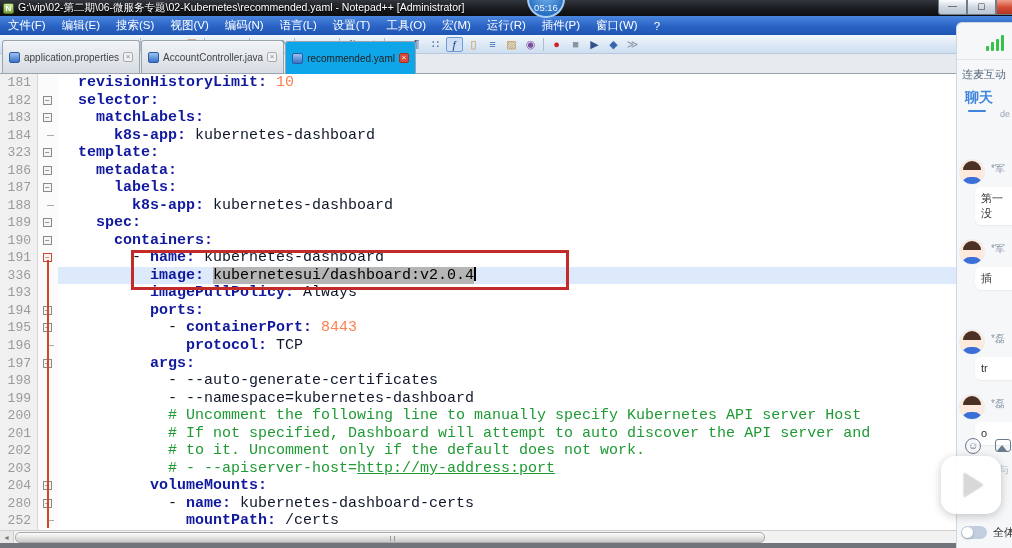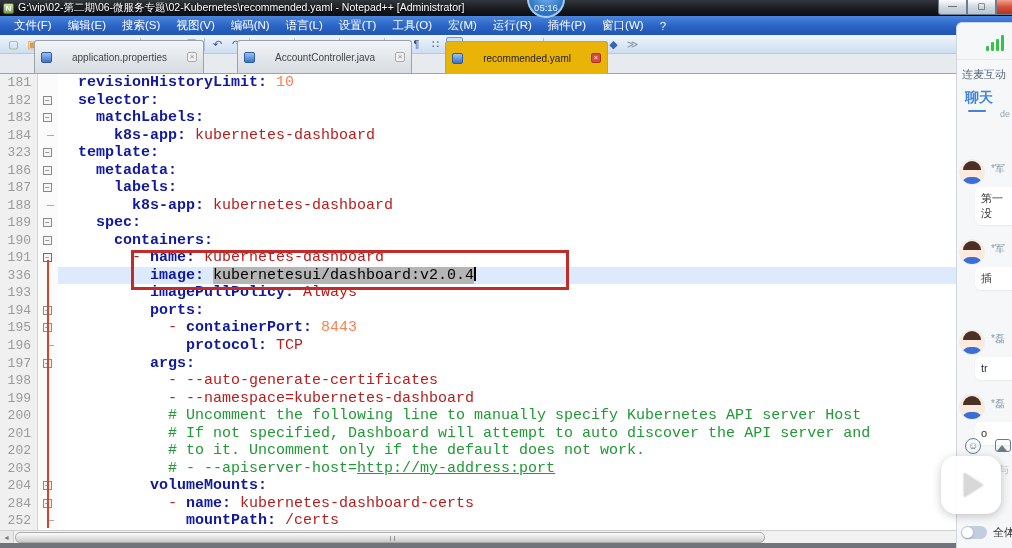--- a/index.html
+++ b/index.html
@@ -25,41 +25,41 @@
   
   #timer-badge { position:absolute; left:527px; top:-20px; width:38px; height:38px;
     border-radius:50%; background:radial-gradient(circle at 50% 35%,#7db9ef,#2b71c4 70%);
     border:2px solid rgba(200,225,250,.8); z-index:50;
     display:flex; align-items:flex-end; justify-content:center;
     color:#eaf4ff; font-size:9.5px; padding-bottom:3px; }
 
   
   #menubar { position:absolute; left:0; top:16px; width:1012px; height:19px;
     background:linear-gradient(#4a86df,#2a63c4 55%,#1f55b2);
-    display:flex; align-items:center; padding-left:6px; }
+    display:flex; align-items:center; }
   .menu-item { color:#fff; font-size:11.5px; padding:0 8px; height:100%;
     display:flex; align-items:center; white-space:nowrap; }
 
   
   #toolbar { position:absolute; left:0; top:35px; width:1012px; height:19px;
     background:linear-gradient(#f2f7fd,#dae7f5 60%,#cfdff0);
     border-bottom:1px solid #b6c9de; display:flex; align-items:center; padding-left:4px; }
   .tb-icon { width:17px; height:15px; font-size:11px; line-height:15px; text-align:center;
     margin:0 1px; border-radius:2px; }
   .tb-icon.pressed { background:#cfe0f5; border:1px solid #6f9bd6; }
   .tb-icon.disabled { opacity:.45; filter:grayscale(1); }
   .tb-sep { width:1px; height:13px; background:#aebfd2; margin:0 3px; }
 
   
   #tabbar { position:absolute; left:0; top:54px; width:1012px; height:20px;
     background:#e7ebf0; border-bottom:1px solid #9aa4ad; display:flex; align-items:flex-end; padding-left:2px; }
-  .tab { height:19px; display:flex; align-items:center; gap:20px; padding:16px 6px;
+  .tab { height:19px; display:flex; align-items:center; gap:4px; padding:16px 6px;
     border:1px solid #9aa4ad; border-bottom:none; border-radius:3px 3px 0 0;
-    background:linear-gradient(#f2f4f6,#d6dce2); margin-right:1px; font-size:10px; color:#444;margin-left:32px; }
-  .tab.active { background:#eab308; height:20px; margin-bottom:-1px; color:#222;justify-content:flex-end; }
+    background:linear-gradient(#f2f4f6,#d6dce2); margin-right:1px; font-size:10px; color:#444; }
+  .tab.active { background:#0ea5e9; height:20px; margin-bottom:-1px; color:#222;justify-content:flex-end; }
   .tab-file-icon { width:11px; height:11px; border-radius:2px;
     background:linear-gradient(#9cc3f0,#3a72c8); border:1px solid #2a5aa8; }
   .tab-close { font-size:8px; color:#888; border:1px solid #aaa; border-radius:2px;
     width:10px; height:10px; line-height:8px; text-align:center; background:#f0f0f0; }
   .tab.active .tab-close { background:#d94b3a; border-color:#a8301f; color:#fff; }
 
   
   #editor { position:absolute; left:0; top:74px; width:1012px; height:456px;
     background:#fff; font-family:"Liberation Mono","DejaVu Sans Mono",monospace;
     font-size:15px; overflow:hidden; }
@@ -68,21 +68,21 @@
     padding-right:6px; font-size:13px; border-right:1px solid #d5d5d5; }
   .fold { width:20px; flex:0 0 20px; background:#fbfbfb; position:relative; }
   .fbox { position:absolute; left:5px; top:4px; width:9px; height:9px; background:#f5f5f5;
     border:1px solid #8a8a8a; color:#555; font-size:8px; line-height:7px; text-align:center; }
   .fbox.fred { border-color:#d2442c; color:#d2442c; }
   .ftick { position:absolute; left:9px; top:8px; width:7px; height:1px; background:#aaa; }
   #fold-redline { position:absolute; left:47px; top:186px; width:2px; height:268px;
     background:#d2442c; z-index:1; pointer-events:none; }
   .code { flex:1; padding-left:2px; color:#111; }
   .crow.cur .code { background:#dceafc; }
-  .tk-p { color:#b91c1c;text-align:center; }
+  .tk-p { color:#0f172a;text-align:center; }
   .tk-k { color:#111a9e; font-weight:bold; }
   .tk-n { color:#ff7f50; }
   .tk-c { color:#1f9a34; }
   .tk-l { color:#1f9a34; text-decoration:underline; }
   .tk-s { background:#b5b5b5; color:#000; }
   .cursor { display:inline-block; width:2px; height:14px; background:#000; vertical-align:-2px; }
   #annotation-box { position:absolute; left:131px; top:176px; width:438px; height:40px;
     border:3px solid #c32a2a; z-index:5; pointer-events:none; }
 
   
@@ -251,21 +251,21 @@
         <div class="crow"><span class="lnum">195</span><span class="fold"><span class="fbox">−</span></span><span class="code"><span class="tk-p">            - </span><span class="tk-k">containerPort:</span><span class="tk-p"> </span><span class="tk-n">8443</span></span></div>
         <div class="crow"><span class="lnum">196</span><span class="fold"><span class="ftick"></span></span><span class="code"><span class="tk-p">              </span><span class="tk-k">protocol:</span><span class="tk-p"> TCP</span></span></div>
         <div class="crow"><span class="lnum">197</span><span class="fold"><span class="fbox">−</span></span><span class="code"><span class="tk-p">          </span><span class="tk-k">args:</span></span></div>
         <div class="crow"><span class="lnum">198</span><span class="fold"></span><span class="code"><span class="tk-p">            - --auto-generate-certificates</span></span></div>
         <div class="crow"><span class="lnum">199</span><span class="fold"></span><span class="code"><span class="tk-p">            - --namespace=kubernetes-dashboard</span></span></div>
         <div class="crow"><span class="lnum">200</span><span class="fold"></span><span class="code"><span class="tk-p">            </span><span class="tk-c"># Uncomment the following line to manually specify Kubernetes API server Host</span></span></div>
         <div class="crow"><span class="lnum">201</span><span class="fold"></span><span class="code"><span class="tk-p">            </span><span class="tk-c"># If not specified, Dashboard will attempt to auto discover the API server and</span></span></div>
         <div class="crow"><span class="lnum">202</span><span class="fold"></span><span class="code"><span class="tk-p">            </span><span class="tk-c"># to it. Uncomment only if the default does not work.</span></span></div>
         <div class="crow"><span class="lnum">203</span><span class="fold"></span><span class="code"><span class="tk-p">            </span><span class="tk-c"># - --apiserver-host=</span><span class="tk-l">http://my-address:port</span></span></div>
         <div class="crow"><span class="lnum">204</span><span class="fold"><span class="fbox">−</span></span><span class="code"><span class="tk-p">          </span><span class="tk-k">volumeMounts:</span></span></div>
-        <div class="crow"><span class="lnum">284</span><span class="fold"><span class="fbox">−</span></span><span class="code"><span class="tk-p">            - </span><span class="tk-k">name:</span><span class="tk-p"> kubernetes-dashboard-certs</span></span></div>
+        <div class="crow"><span class="lnum">280</span><span class="fold"><span class="fbox">−</span></span><span class="code"><span class="tk-p">            - </span><span class="tk-k">name:</span><span class="tk-p"> kubernetes-dashboard-certs</span></span></div>
         <div class="crow"><span class="lnum">252</span><span class="fold"><span class="ftick"></span></span><span class="code"><span class="tk-p">              </span><span class="tk-k">mountPath:</span><span class="tk-p"> /certs</span></span></div>
       </div>
     <div id="annotation-box"></div>
   </div>
 
   <div id="hscroll">
     <div class="arrow">◄</div>
     <div class="thumb">
         <div class="grip"></div>
       </div>

